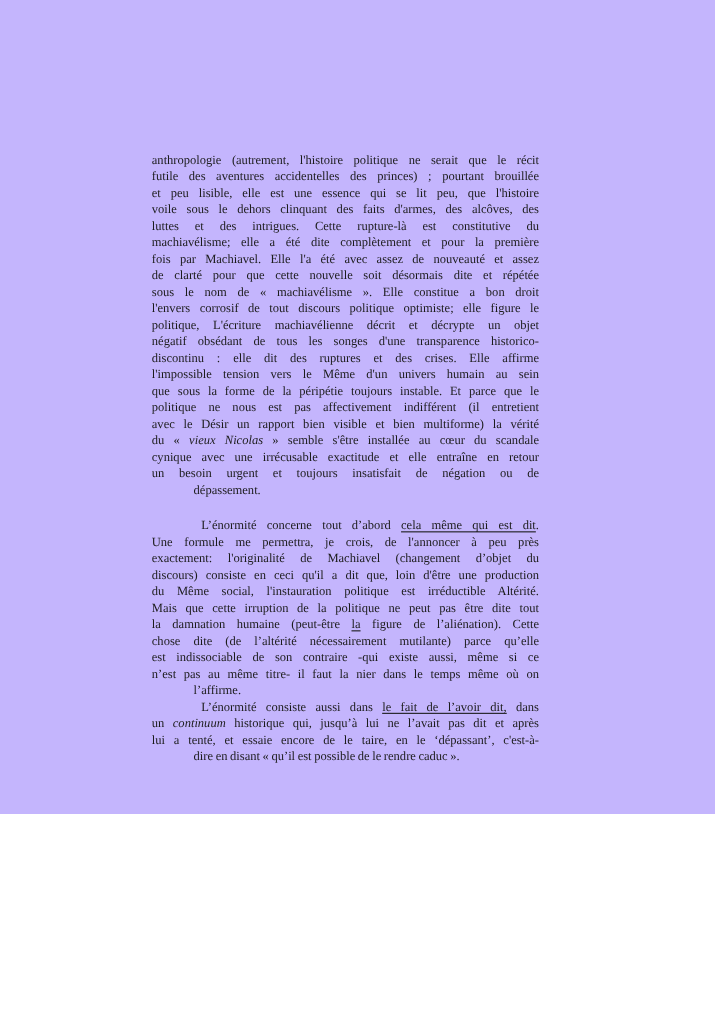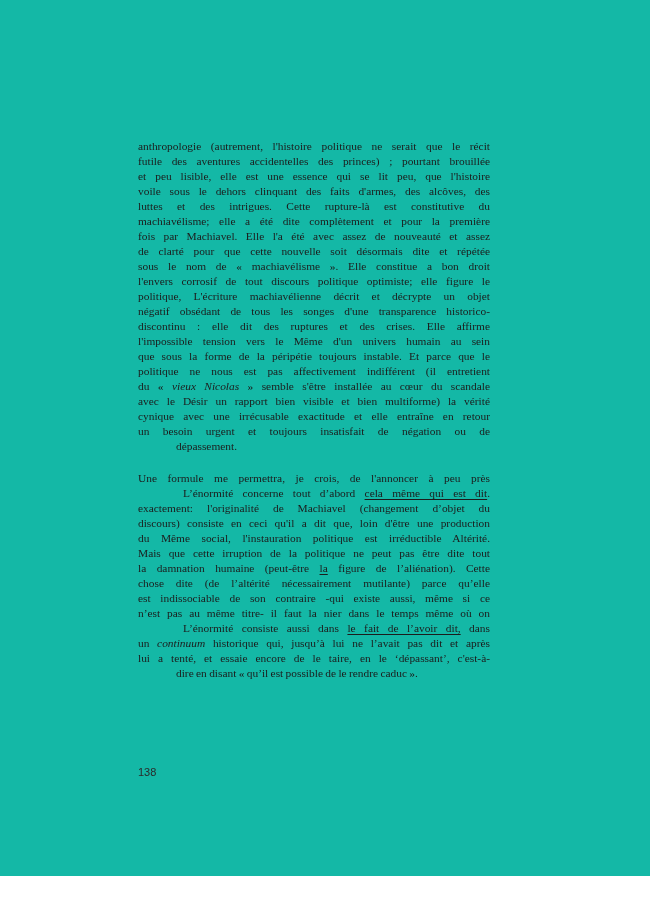--- a/index.html
+++ b/index.html
@@ -3,22 +3,22 @@
 <meta charset="utf-8">
 <style>
   html, body {
     margin: 0;
     padding: 0;
     background: #ffffff;
   }
   .page {
     position: relative;
     width: 650px;
-    height: 876px;
-    background: #14b8a6;
+    height: 740px;
+    background: #c4b5fd;
     font-family: "Liberation Serif", serif;
     color: #1c1c1c;
     overflow: hidden;
   }
   .text-block {
     position: absolute;
     left: 138px;
     top: 139px;
     width: 352px;
     font-size: 11.4px;
@@ -74,37 +74,38 @@
         <div class="line"><span>fois par Machiavel. Elle l'a été avec assez de nouveauté et assez</span></div>
         <div class="line"><span>de clarté pour que cette nouvelle soit désormais dite et répétée</span></div>
         <div class="line"><span>sous le nom de «  machiavélisme ». Elle constitue a bon droit</span></div>
         <div class="line"><span>l'envers corrosif de tout discours politique optimiste; elle figure le</span></div>
         <div class="line"><span>politique, L'écriture machiavélienne décrit et décrypte un objet</span></div>
         <div class="line"><span>négatif obsédant de tous les songes d'une transparence historico-</span></div>
         <div class="line"><span>discontinu : elle dit des ruptures et des crises. Elle affirme</span></div>
         <div class="line"><span>l'impossible tension vers le Même d'un univers humain au sein</span></div>
         <div class="line"><span>que sous la forme de la péripétie toujours instable. Et parce que le</span></div>
         <div class="line"><span>politique ne nous est pas affectivement indifférent (il entretient</span></div>
+        <div class="line"><span>avec le Désir un rapport bien visible et bien multiforme) la vérité</span></div>
         <div class="line"><span>du « </span><span class="i">vieux Nicolas</span><span> » semble s'être installée au cœur du scandale</span></div>
-        <div class="line"><span>avec le Désir un rapport bien visible et bien multiforme) la vérité</span></div>
         <div class="line"><span>cynique avec une irrécusable exactitude et elle entraîne en retour</span></div>
         <div class="line"><span>un besoin urgent et toujours insatisfait de négation ou de</span></div>
         <div class="line last"><span>dépassement.</span></div>
       </div>
       <div class="para" style="margin-top: 17px;">
+        <div class="line indent"><span>L’énormité concerne tout d’abord </span><span class="u">cela même qui est dit</span><span>.</span></div>
         <div class="line"><span>Une formule me permettra, je crois, de l'annoncer à peu près</span></div>
-        <div class="line indent"><span>L’énormité concerne tout d’abord </span><span class="u">cela même qui est dit</span><span>.</span></div>
         <div class="line"><span>exactement: l'originalité de Machiavel (changement d’objet du</span></div>
         <div class="line"><span>discours) consiste en ceci qu'il a dit que, loin d'être une production</span></div>
         <div class="line"><span>du Même social, l'instauration politique est irréductible Altérité.</span></div>
         <div class="line"><span>Mais que cette irruption de la politique ne peut pas être dite tout</span></div>
         <div class="line"><span>la damnation humaine (peut-être </span><span class="u">la</span><span> figure de l’aliénation). Cette</span></div>
         <div class="line"><span>chose dite (de l’altérité nécessairement mutilante) parce qu’elle</span></div>
         <div class="line"><span>est indissociable de son contraire  -qui existe aussi, même si ce</span></div>
         <div class="line"><span>n’est pas au même titre-  il faut la nier dans le temps même où on</span></div>
+        <div class="line last"><span>l’affirme.</span></div>
       </div>
       <div class="para">
         <div class="line indent"><span>L’énormité consiste aussi dans </span><span class="u">le fait de l’avoir dit,</span><span> dans</span></div>
         <div class="line"><span>un </span><span class="i">continuum</span><span> historique qui, jusqu’à lui ne l’avait pas dit et après</span></div>
         <div class="line"><span>lui a tenté, et essaie encore de le taire, en le ‘dépassant’, c'est-à-</span></div>
         <div class="line last"><span>dire en disant «  qu’il est possible de le rendre caduc  ».</span></div>
       </div>
     </div>
   <div class="page-number">138</div>
 </div>

